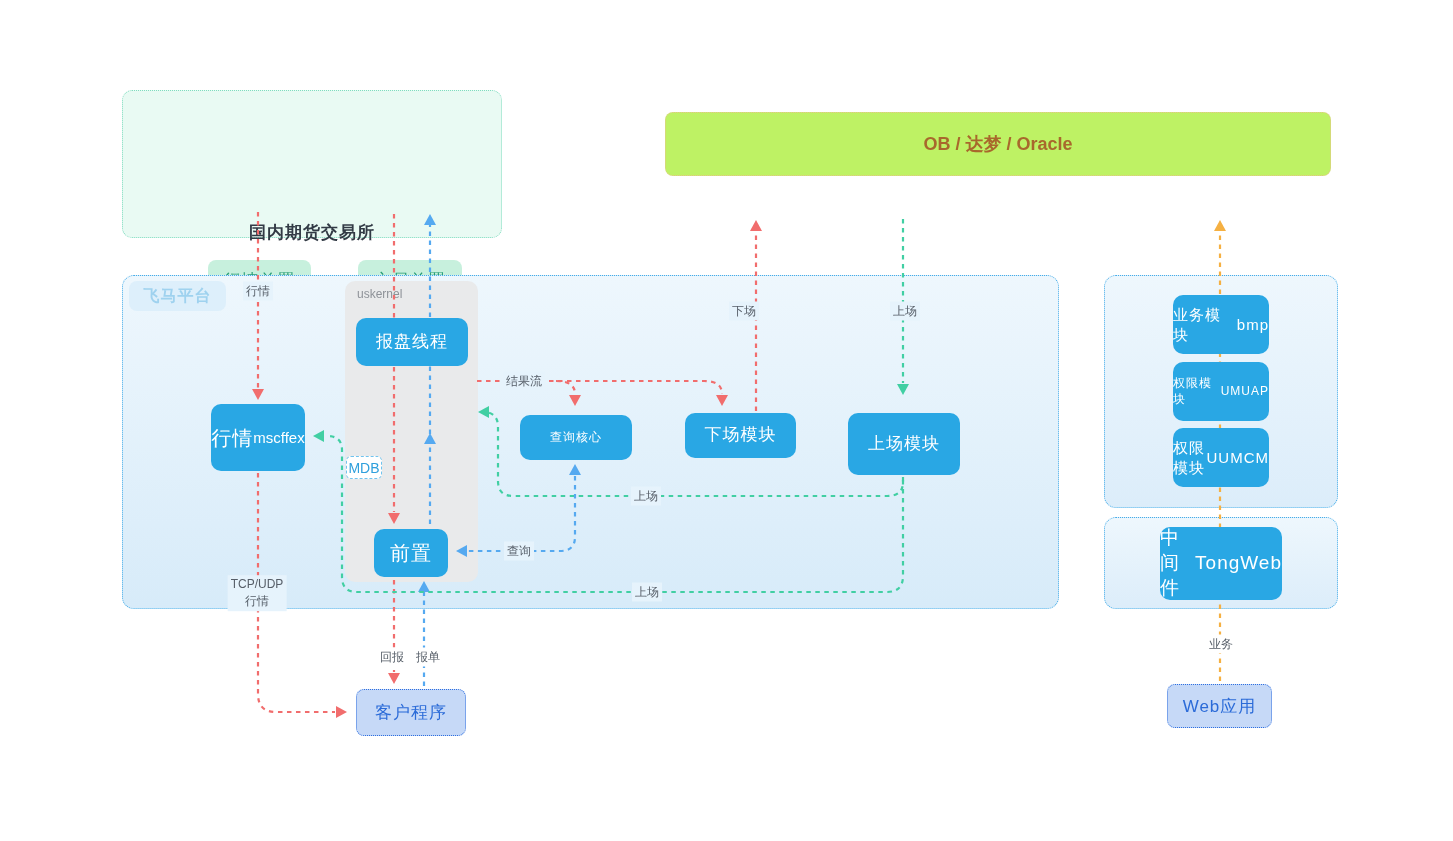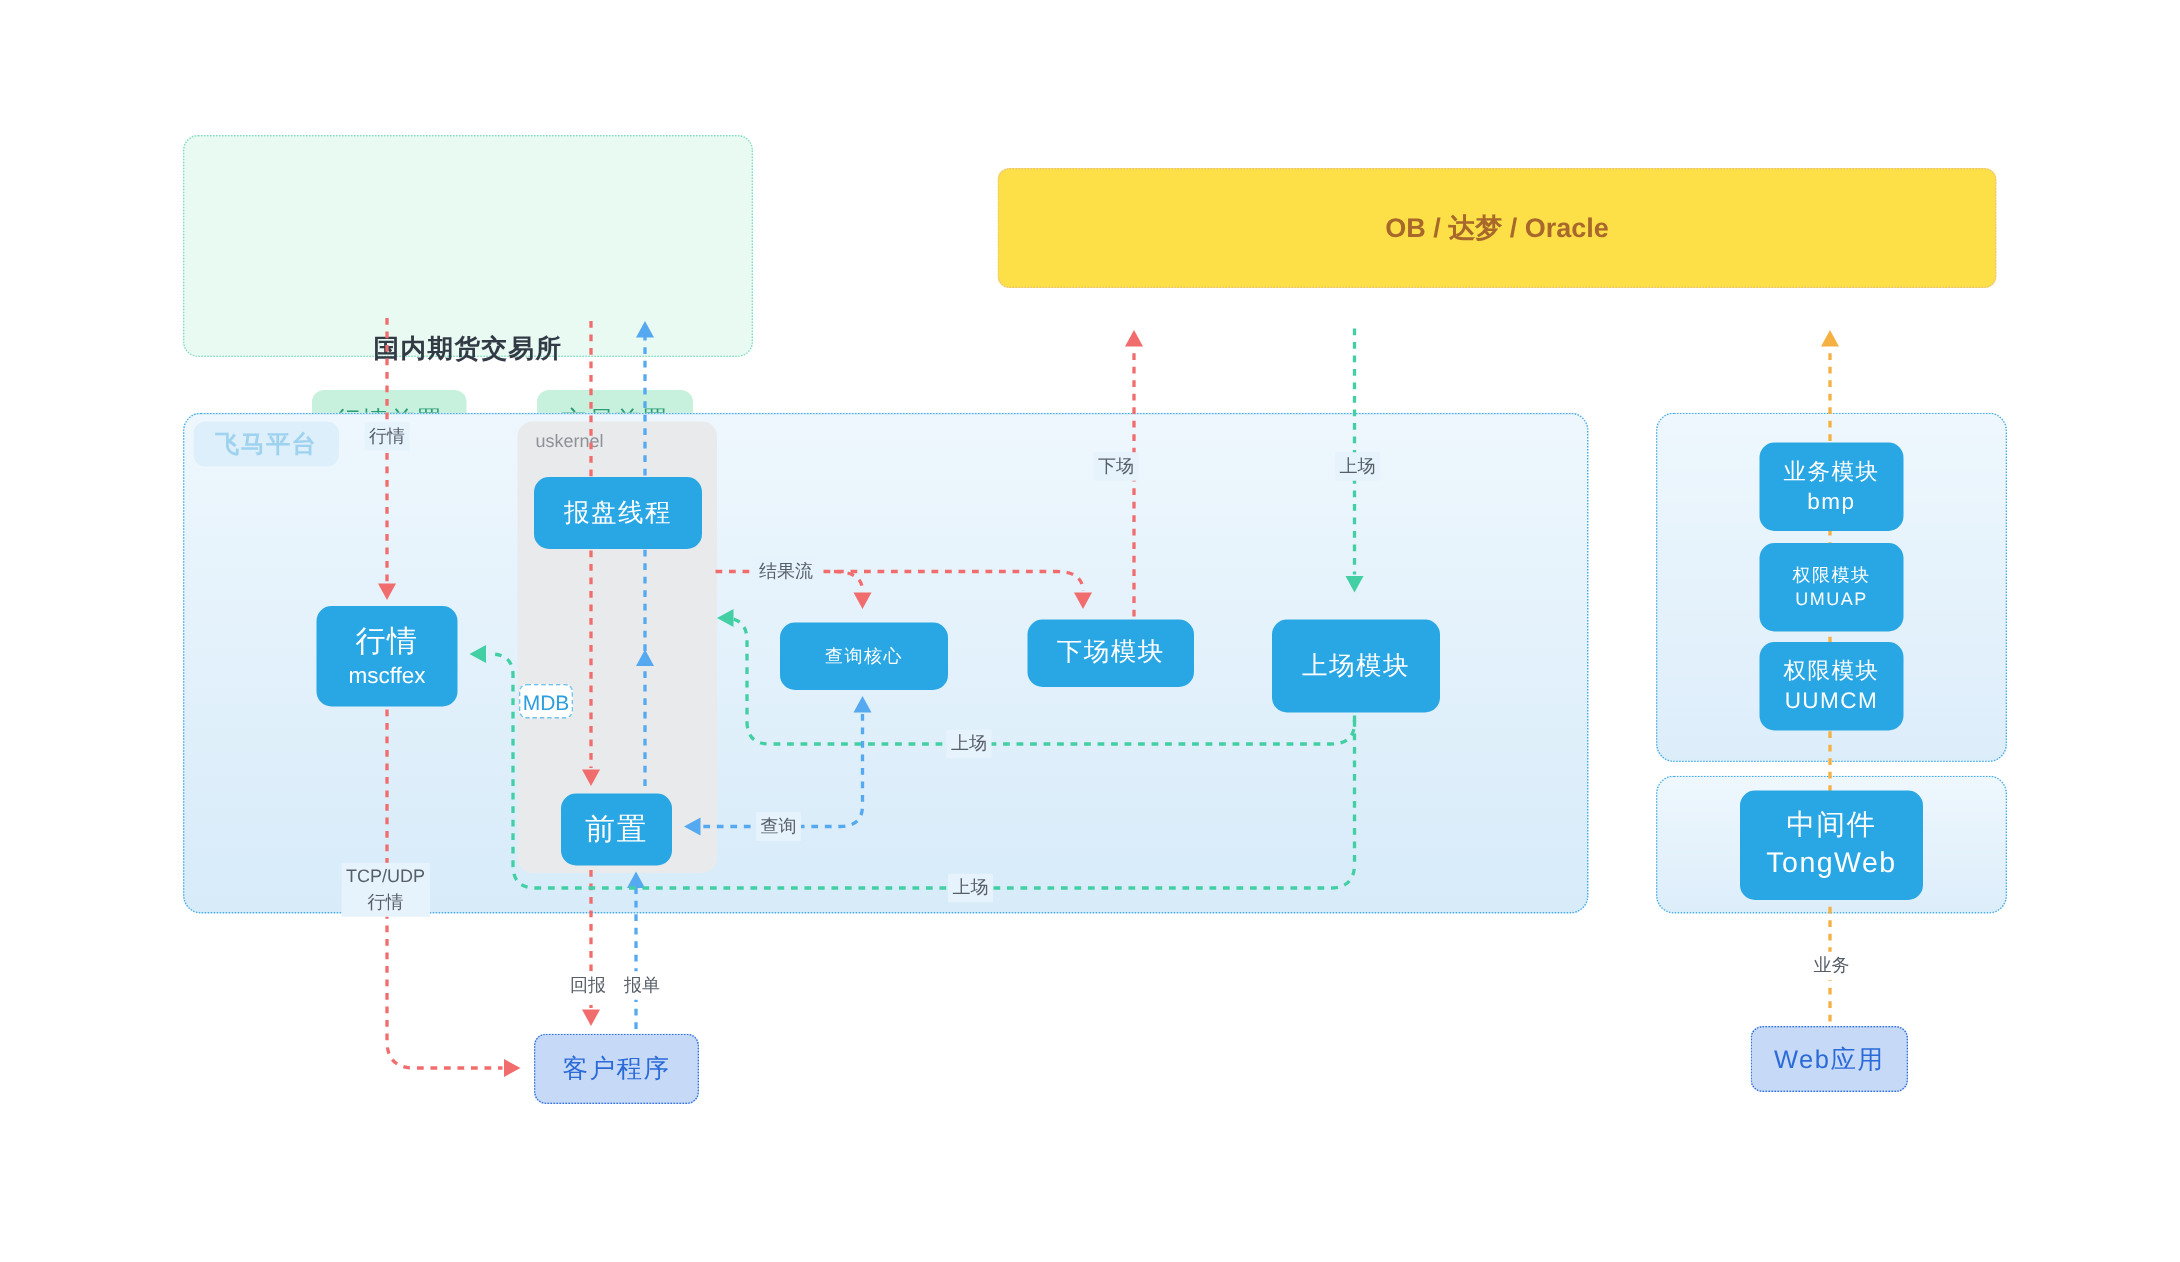--- a/index.html
+++ b/index.html
@@ -5,22 +5,22 @@
   * { margin:0; padding:0; box-sizing:border-box; }
   html,body { background:#fff; }
   body { font-family:"Liberation Sans","DejaVu Sans",sans-serif; }
   .canvas { position:relative; width:1453px; height:841px; background:#ffffff; overflow:hidden; }
   .abs { position:absolute; }
 
   
   .container { position:absolute; z-index:0; border-radius:12px; }
   .exchange-box { left:122px; top:90px; width:380px; height:148px;
     background:#e9faf3; border:1.5px dotted #7fdcbf; border-radius:10px; }
-  .ob-box { left:665px; top:112px; width:666px; height:80px;
-    background:#fde047; border:1.5px dotted #e9c28c; border-radius:8px;
+  .ob-box { left:665px; top:112px; width:666px; height:64px;
+    background:#bef264; border:1.5px dotted #e9c28c; border-radius:8px;
     display:flex; align-items:center; justify-content:center;
     color:#a8682c; font-size:18px; font-weight:700; }
   .platform-box { left:122px; top:275px; width:937px; height:334px;
     background:linear-gradient(180deg,#eef7fd 0%,#d7ebf9 100%);
     border:1.5px dotted #45ade9; }
   .right-box { background:linear-gradient(180deg,#eef7fd 0%,#dcedfa 100%);
     border:1.5px dotted #45ade9; }
   .stack-box { left:1104px; top:275px; width:234px; height:233px; }
   .mw-box { left:1104px; top:517px; width:234px; height:92px; }
   .uskernel-box { left:345px; top:281px; width:133px; height:301px;
@@ -34,21 +34,21 @@
   .exchange-title { position:absolute; left:0; top:130px; width:100%; text-align:center;
     font-size:17px; font-weight:700; color:#323a45; letter-spacing:1px; }
   .exch-btn { position:absolute; top:169px; height:40px; background:#c7f0dd; border-radius:8px;
     color:#2a9d76; font-size:17px; font-weight:500; display:flex; align-items:center;
     justify-content:center; letter-spacing:1px; }
   .exch-btn.b1 { left:85px; width:103px; }
   .exch-btn.b2 { left:235px; width:104px; }
 
   
   .node { position:absolute; z-index:2; background:#29a7e4; color:#fff; border-radius:10px;
-    display:flex; flex-direction:column; align-items:center; justify-content:center;
+    display:flex; flex-direction:row; align-items:center; justify-content:center;
     line-height:1.3; letter-spacing:1px; font-weight:500; }
   .n-order   { left:356px; top:318px; width:112px; height:48px; font-size:17px; }
   .n-core    { left:352px; top:380px; width:120px; height:47px; font-size:20px; }
   .n-front   { left:374px; top:529px; width:74px;  height:48px; font-size:20px; }
   .n-market  { left:211px; top:404px; width:94px;  height:67px; font-size:20px; }
   .n-market .sub { font-size:15px; font-weight:400; letter-spacing:0; }
   .n-query   { left:520px; top:415px; width:112px; height:45px; font-size:12px;justify-content:center; }
   .n-off     { left:685px; top:413px; width:111px; height:45px; font-size:17px; }
   .n-on      { left:848px; top:413px; width:112px; height:62px; font-size:17px; }
   .n-m1 { left:1173px; top:295px; width:96px; height:59px; font-size:15px; }

